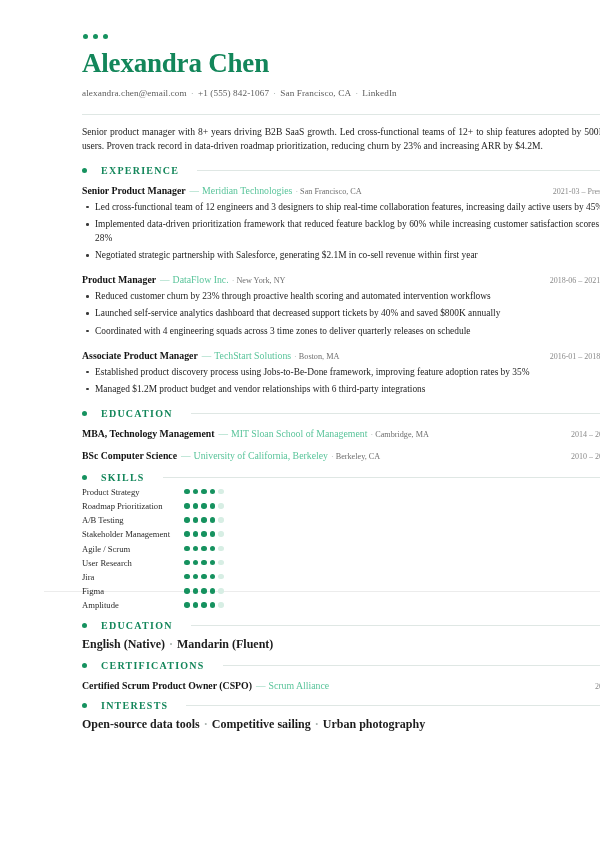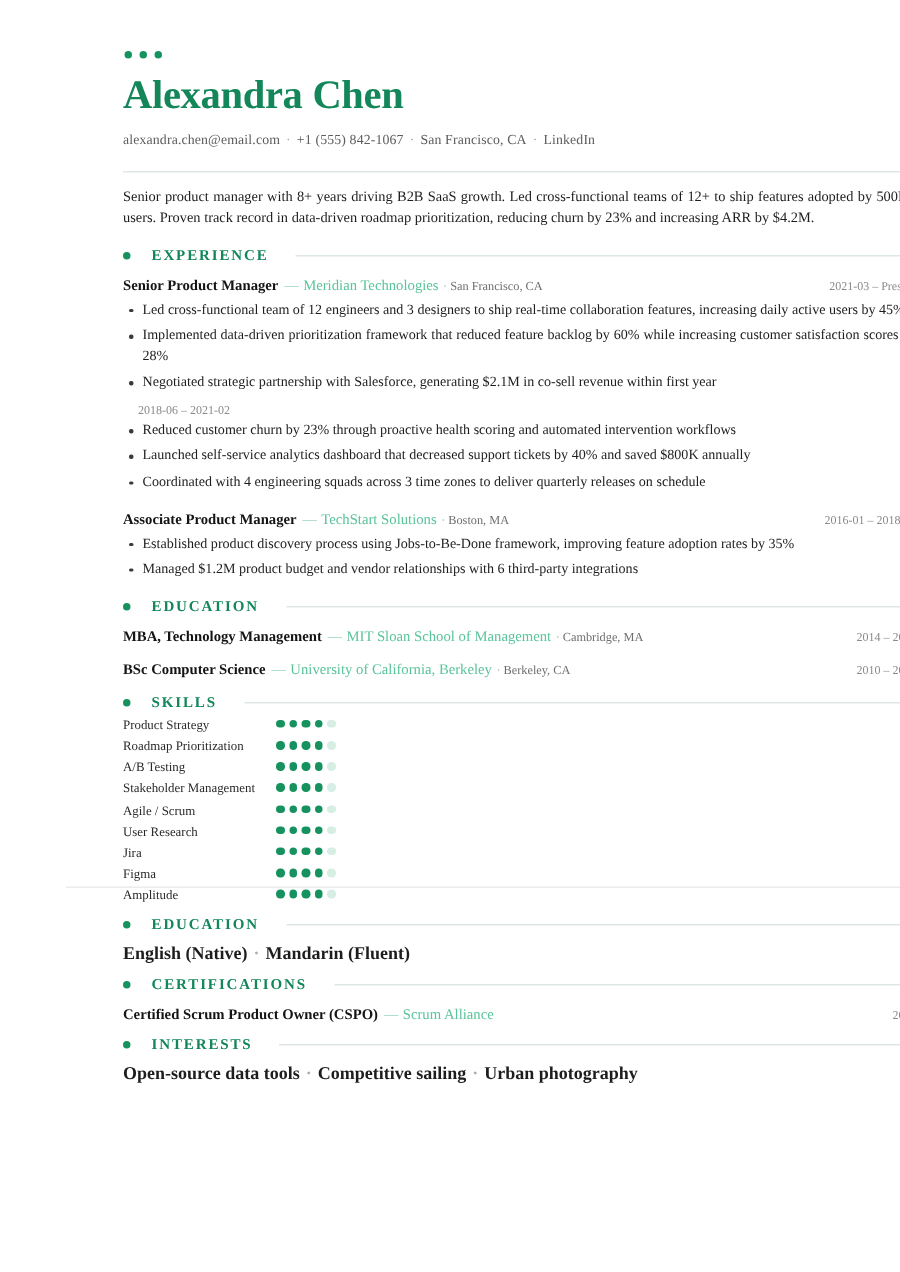--- a/index.html
+++ b/index.html
@@ -248,20 +248,21 @@
             <span class="dates">2021-03 – Present</span>
           </div>
           <ul class="bullets">
             <li class="justify">Led cross-functional team of 12 engineers and 3 designers to ship real-time collaboration features, increasing daily active users by 45%</li>
             <li class="justify">Implemented data-driven prioritization framework that reduced feature backlog by 60% while increasing customer satisfaction scores by 28%</li>
             <li>Negotiated strategic partnership with Salesforce, generating $2.1M in co-sell revenue within first year</li>
           </ul>
         </div>
         <div class="entry">
           <div class="entry-head">
+            <div class="left"><span class="role">Product Manager</span><span class="dash">—</span><span class="org">DataFlow Inc.</span><span class="loc"><span class="mdot">·</span><span>New York, NY</span></span></div>
             <span class="dates">2018-06 – 2021-02</span>
           </div>
           <ul class="bullets">
             <li>Reduced customer churn by 23% through proactive health scoring and automated intervention workflows</li>
             <li>Launched self-service analytics dashboard that decreased support tickets by 40% and saved $800K annually</li>
             <li>Coordinated with 4 engineering squads across 3 time zones to deliver quarterly releases on schedule</li>
           </ul>
         </div>
         <div class="entry">
           <div class="entry-head">

